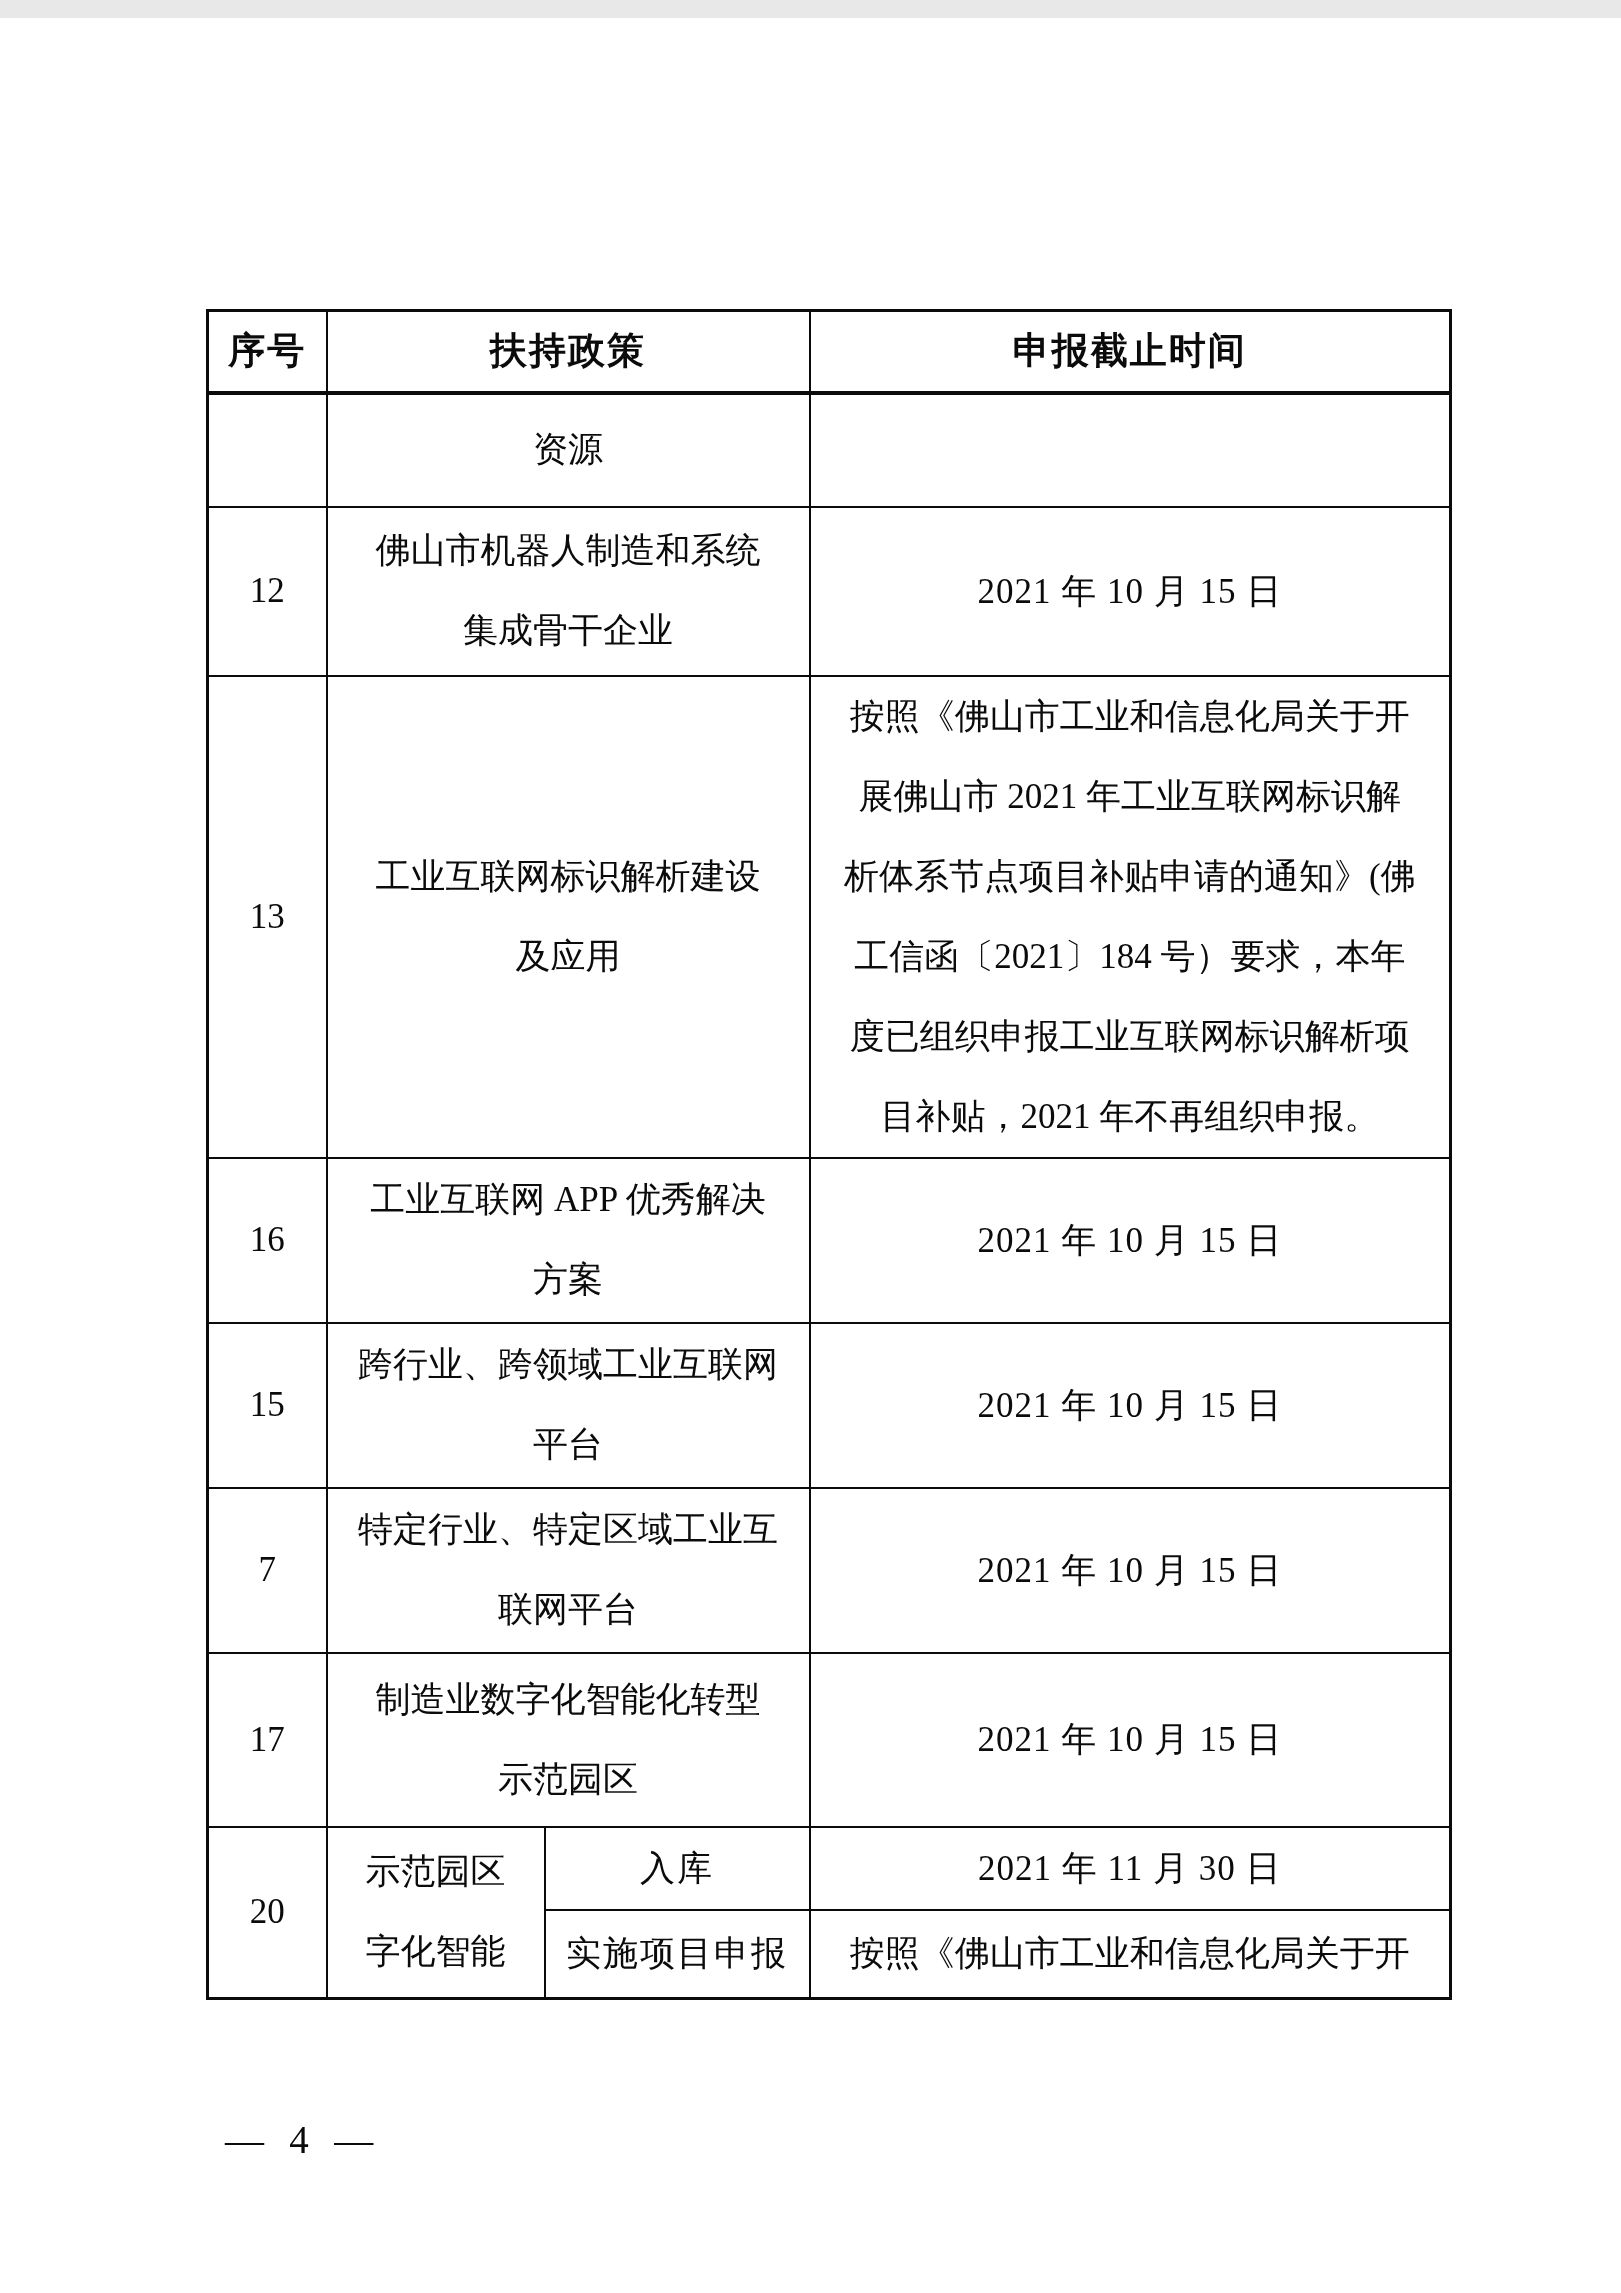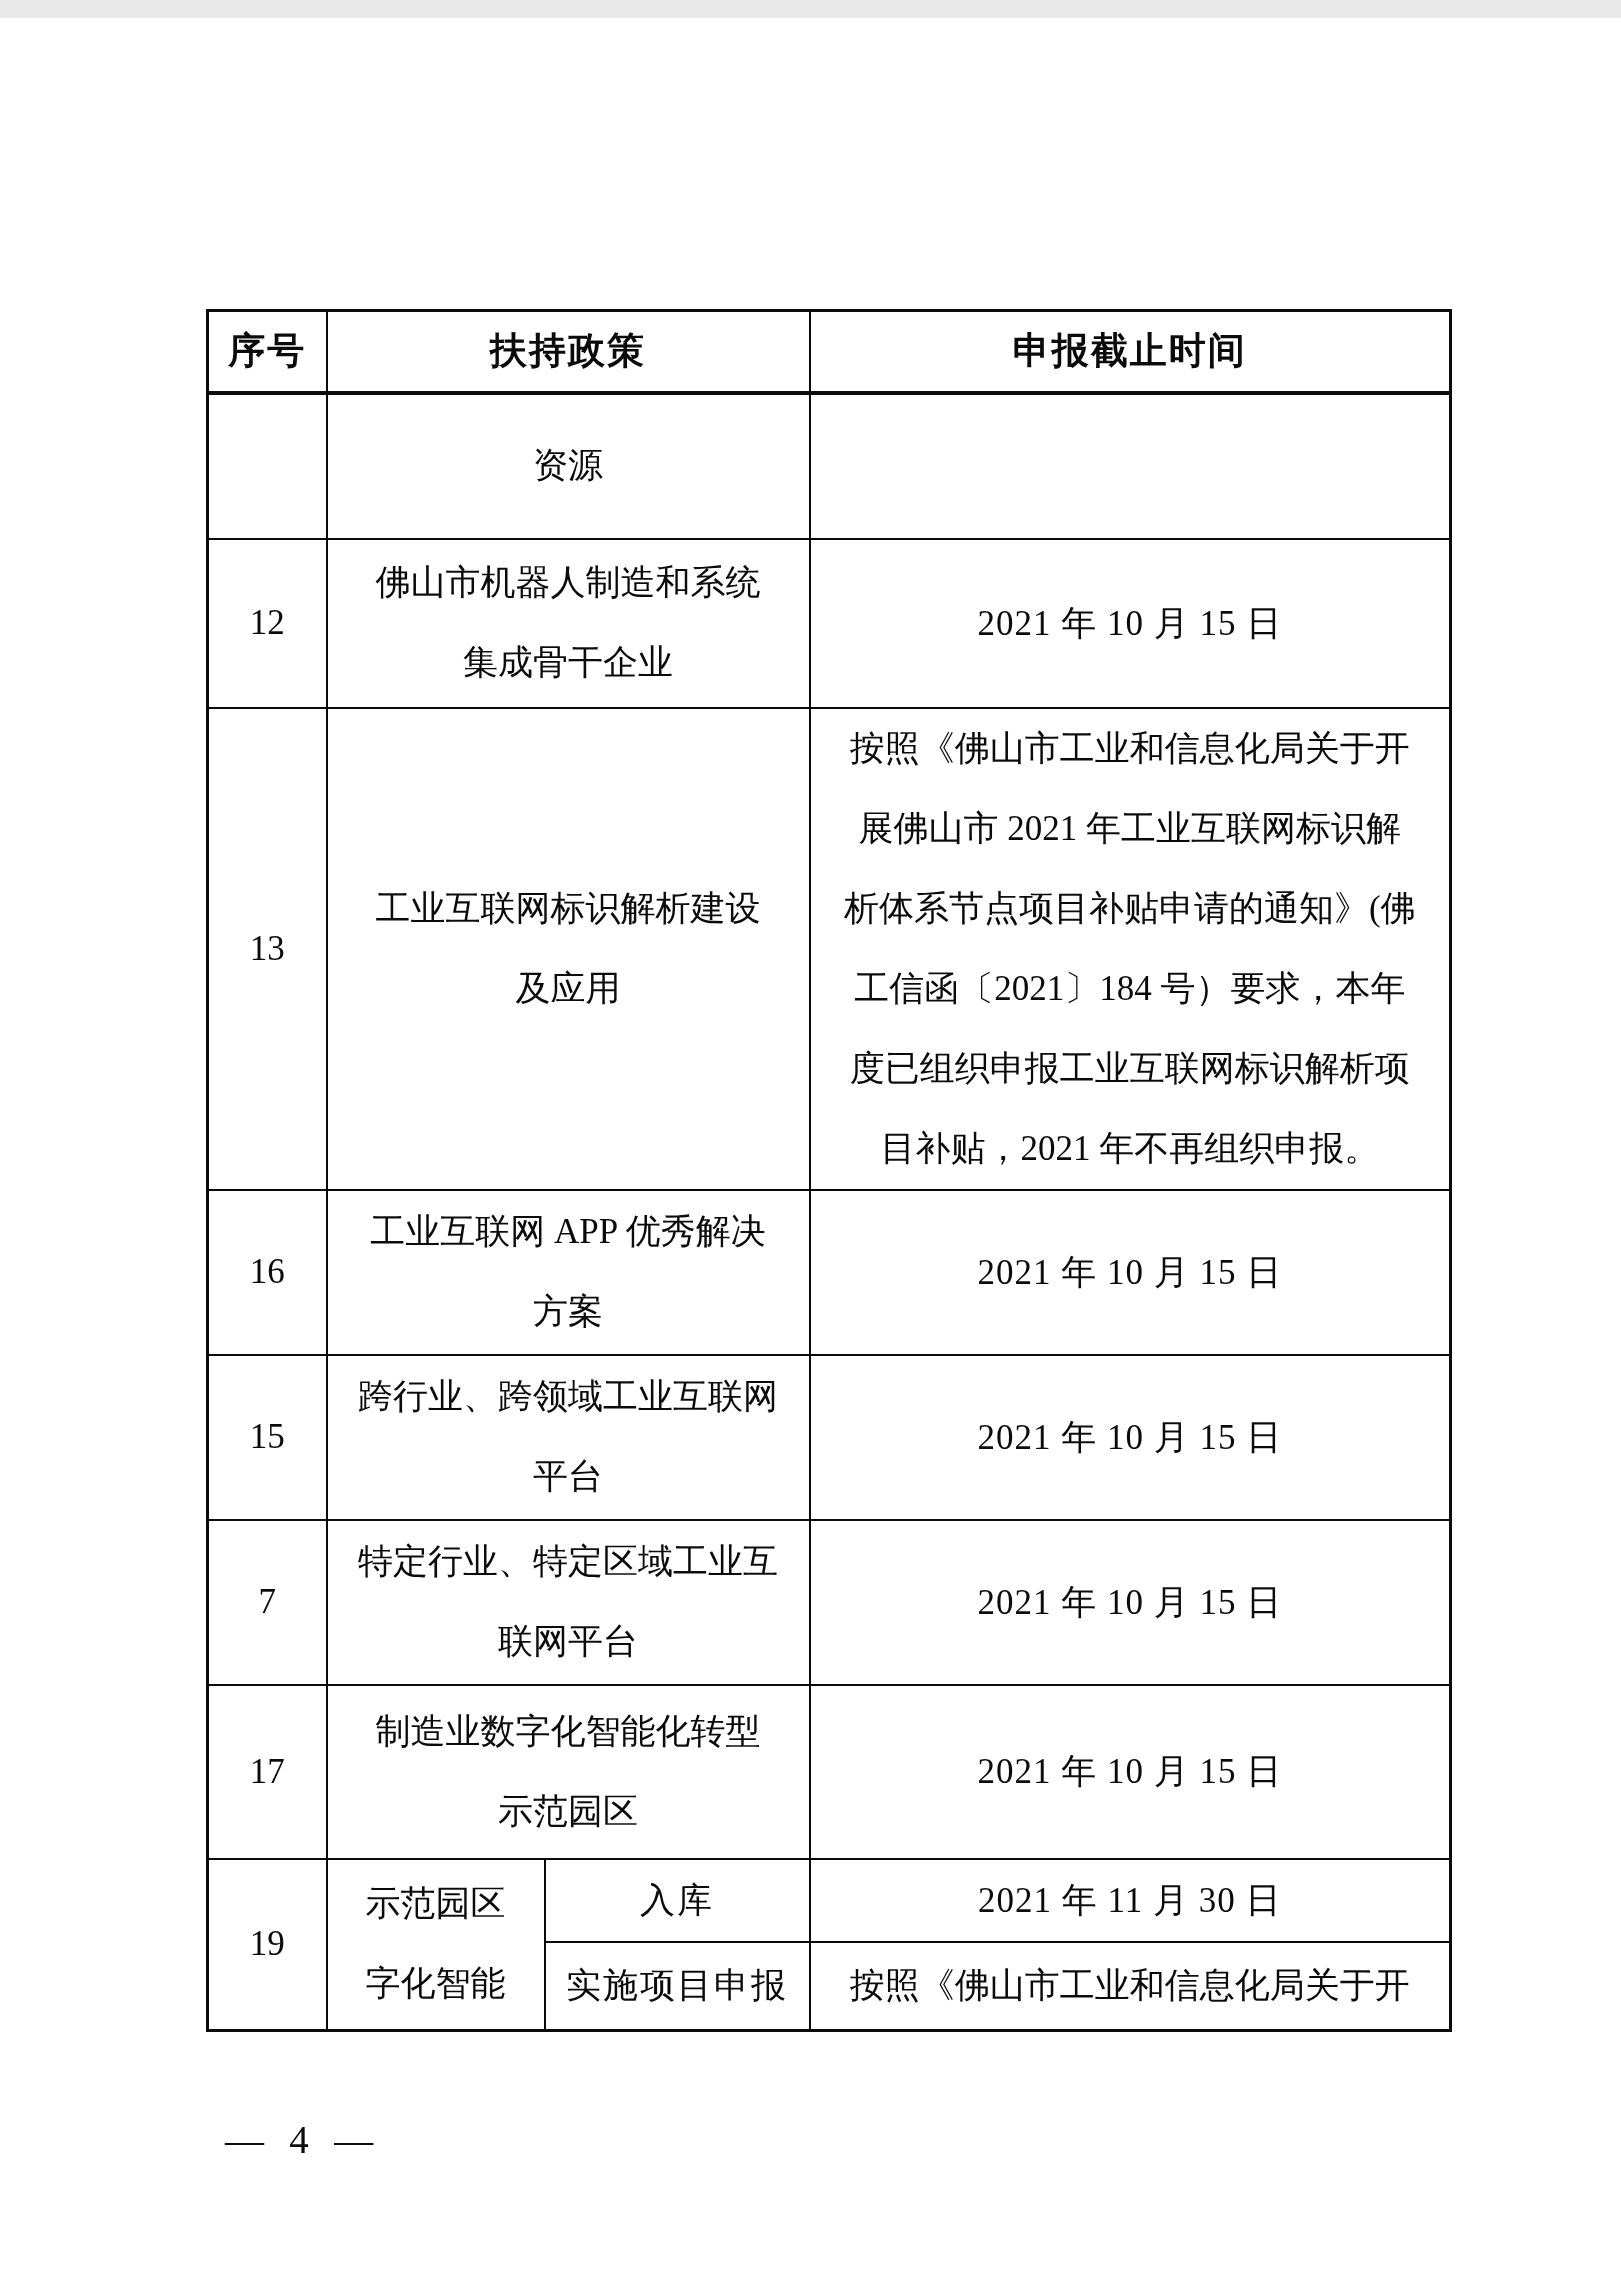--- a/index.html
+++ b/index.html
@@ -62,21 +62,21 @@
       <col style="width:641px">
     </colgroup>
     <tbody>
 
       <tr class="r-header" style="height:82px">
         <td>序号</td>
         <td colspan="2">扶持政策</td>
         <td>申报截止时间</td>
       </tr>
 
-      <tr style="height:146px">
+      <tr style="height:114px">
         <td></td>
         <td colspan="2">
           <div class="pl">资源</div>
         </td>
         <td></td>
       </tr>
 
       <tr style="height:169px">
         <td class="serial">12</td>
         <td colspan="2">
@@ -132,21 +132,21 @@
       <tr style="height:174px">
         <td class="serial">17</td>
         <td colspan="2">
           <div class="pl">制造业数字化智能化转型</div>
           <div class="pl">示范园区</div>
         </td>
         <td class="date-cell">2021 年 10 月 15 日</td>
       </tr>
 
       <tr style="height:83px">
-        <td class="serial" rowspan="2">19</td>
+        <td class="serial" rowspan="2">20</td>
         <td rowspan="2">
           <div class="pl">示范园区</div>
           <div class="pl">字化智能</div>
         </td>
         <td class="stage">入库</td>
         <td class="date-cell">2021 年 11 月 30 日</td>
       </tr>
       <tr style="height:89px">
         <td class="stage">实施项目申报</td>
         <td class="c-left">按照《佛山市工业和信息化局关于开</td>

